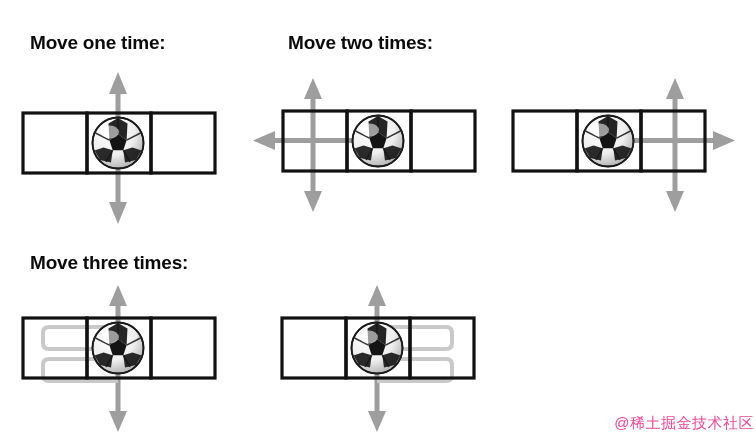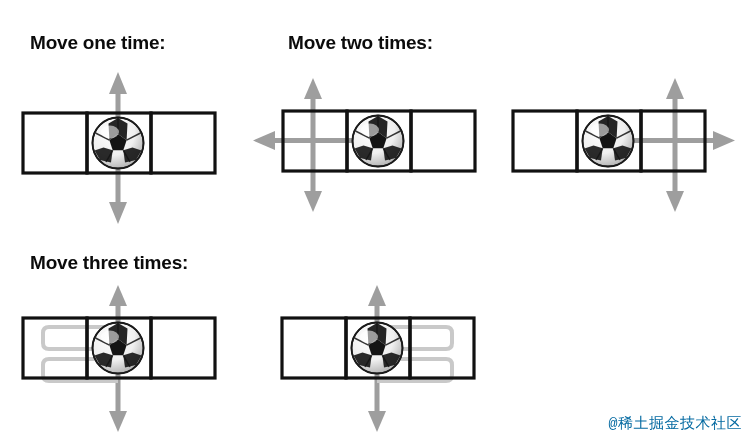--- a/index.html
+++ b/index.html
@@ -30,25 +30,25 @@
     white-space: nowrap;
   }
   #h-one   { left: 30px;  top: 32px; }
   #h-two   { left: 288px; top: 32px; }
   #h-three { left: 30px;  top: 252px; }
 
   .figure { position: absolute; }
 
   .watermark {
     position: absolute;
-    right: 14px;
+    right: 2px;
     bottom: 10px;
-    font-family: Liberation Mono, monospace;
+    font-family: Liberation Sans, sans-serif;
     font-size: 15px;
-    color: #0369a1;
+    color: #ec4899;
     white-space: nowrap;
     letter-spacing: 0.5px;
   }
 </style>
 </head>
 <body>
 
 <div class="canvas">
 
   <div class="heading" id="h-one">Move one time:</div>

